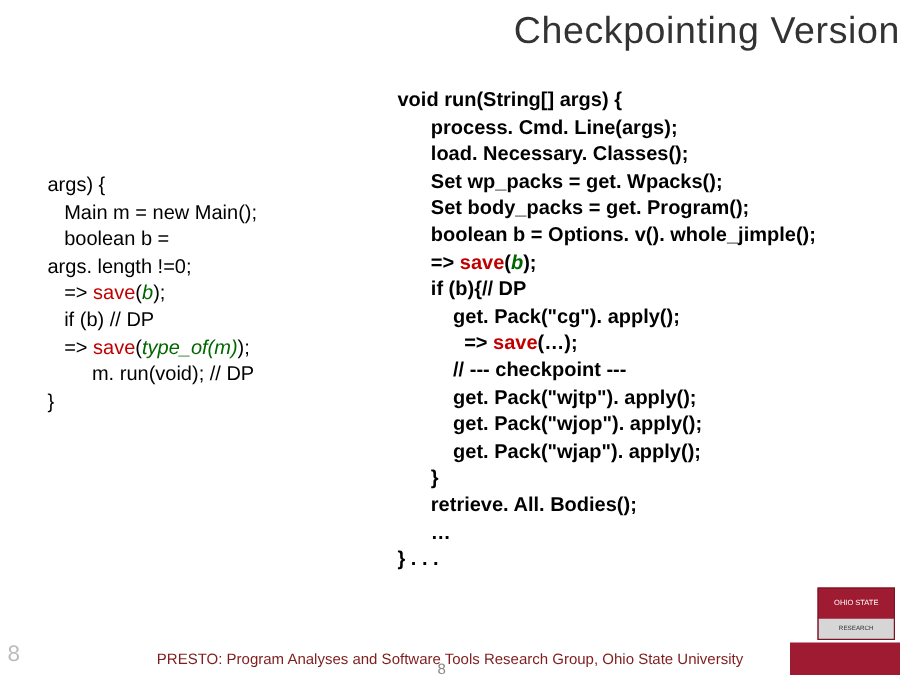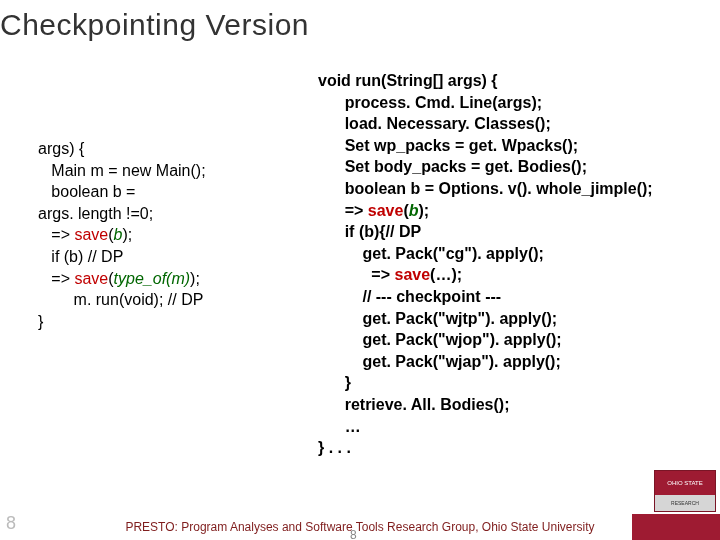--- a/index.html
+++ b/index.html
@@ -12,21 +12,21 @@
     overflow: hidden;
     position: relative;
   }
   .slide {
     width: 720px;
     height: 540px;
     position: relative;
     box-sizing: border-box;
   }
   .title {
-    text-align: left;
+    text-align: right;
     font-size: 30px;
     color: #333;
     padding-top: 8px;
     font-weight: normal;
     letter-spacing: 0.5px;
   }
   .content {
     position: absolute;
     top: 70px;
     left: 0;
@@ -140,21 +140,21 @@
       <div class="code-line"><span>   =&gt; </span><span class="kw-red">save</span><span>(</span><span class="kw-green">type_of(m)</span><span>);</span></div>
       <div class="code-line">        m. run(void); // DP</div>
       <div class="code-line">}</div>
     </div>
 
     <div class="right-col">
       <div class="code-line">void run(String[] args) {</div>
       <div class="code-line">      process. Cmd. Line(args);</div>
       <div class="code-line">      load. Necessary. Classes();</div>
       <div class="code-line">      Set wp_packs = get. Wpacks();</div>
-      <div class="code-line">      Set body_packs = get. Bodies();</div>
+      <div class="code-line">      Set body_packs = get. Program();</div>
       <div class="code-line">      boolean b = Options. v(). whole_jimple();</div>
       <div class="code-line"><span>      =&gt; </span><span class="kw-red">save</span><span>(</span><span class="kw-green">b</span><span>);</span></div>
       <div class="code-line">      if (b){// DP</div>
       <div class="code-line">          get. Pack("cg"). apply();</div>
       <div class="code-line"><span>            =&gt; </span><span class="kw-red">save</span><span>(…);</span></div>
       <div class="code-line">          // --- checkpoint ---</div>
       <div class="code-line">          get. Pack("wjtp"). apply();</div>
       <div class="code-line">          get. Pack("wjop"). apply();</div>
       <div class="code-line">          get. Pack("wjap"). apply();</div>
       <div class="code-line">      }</div>

